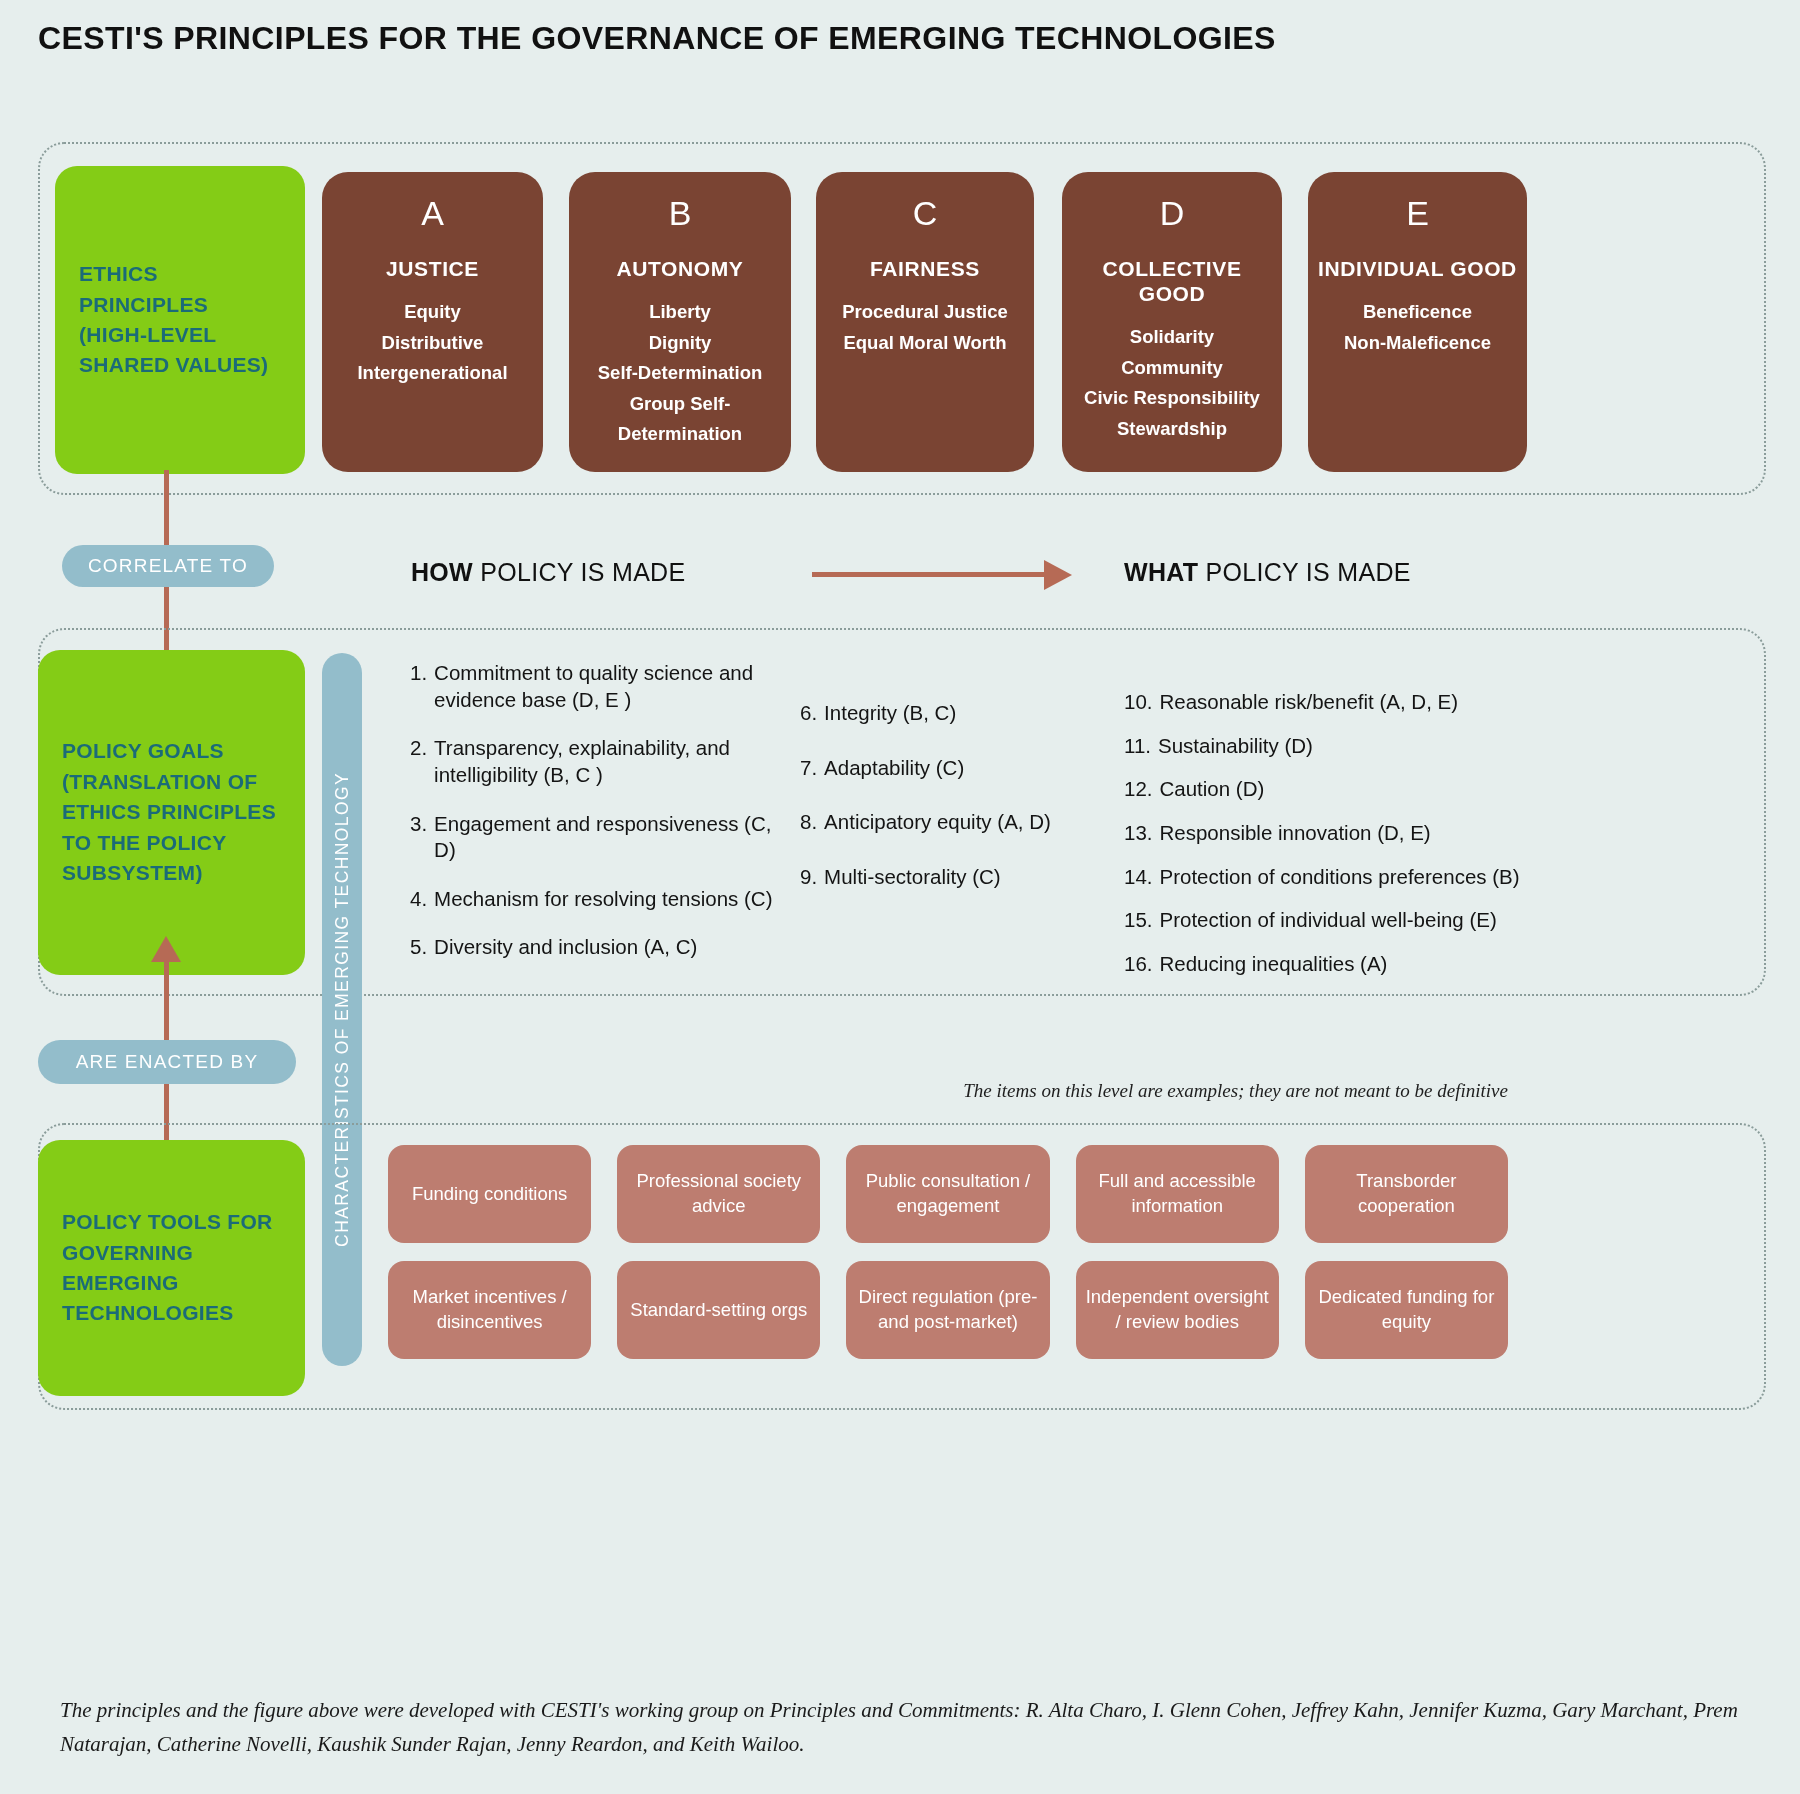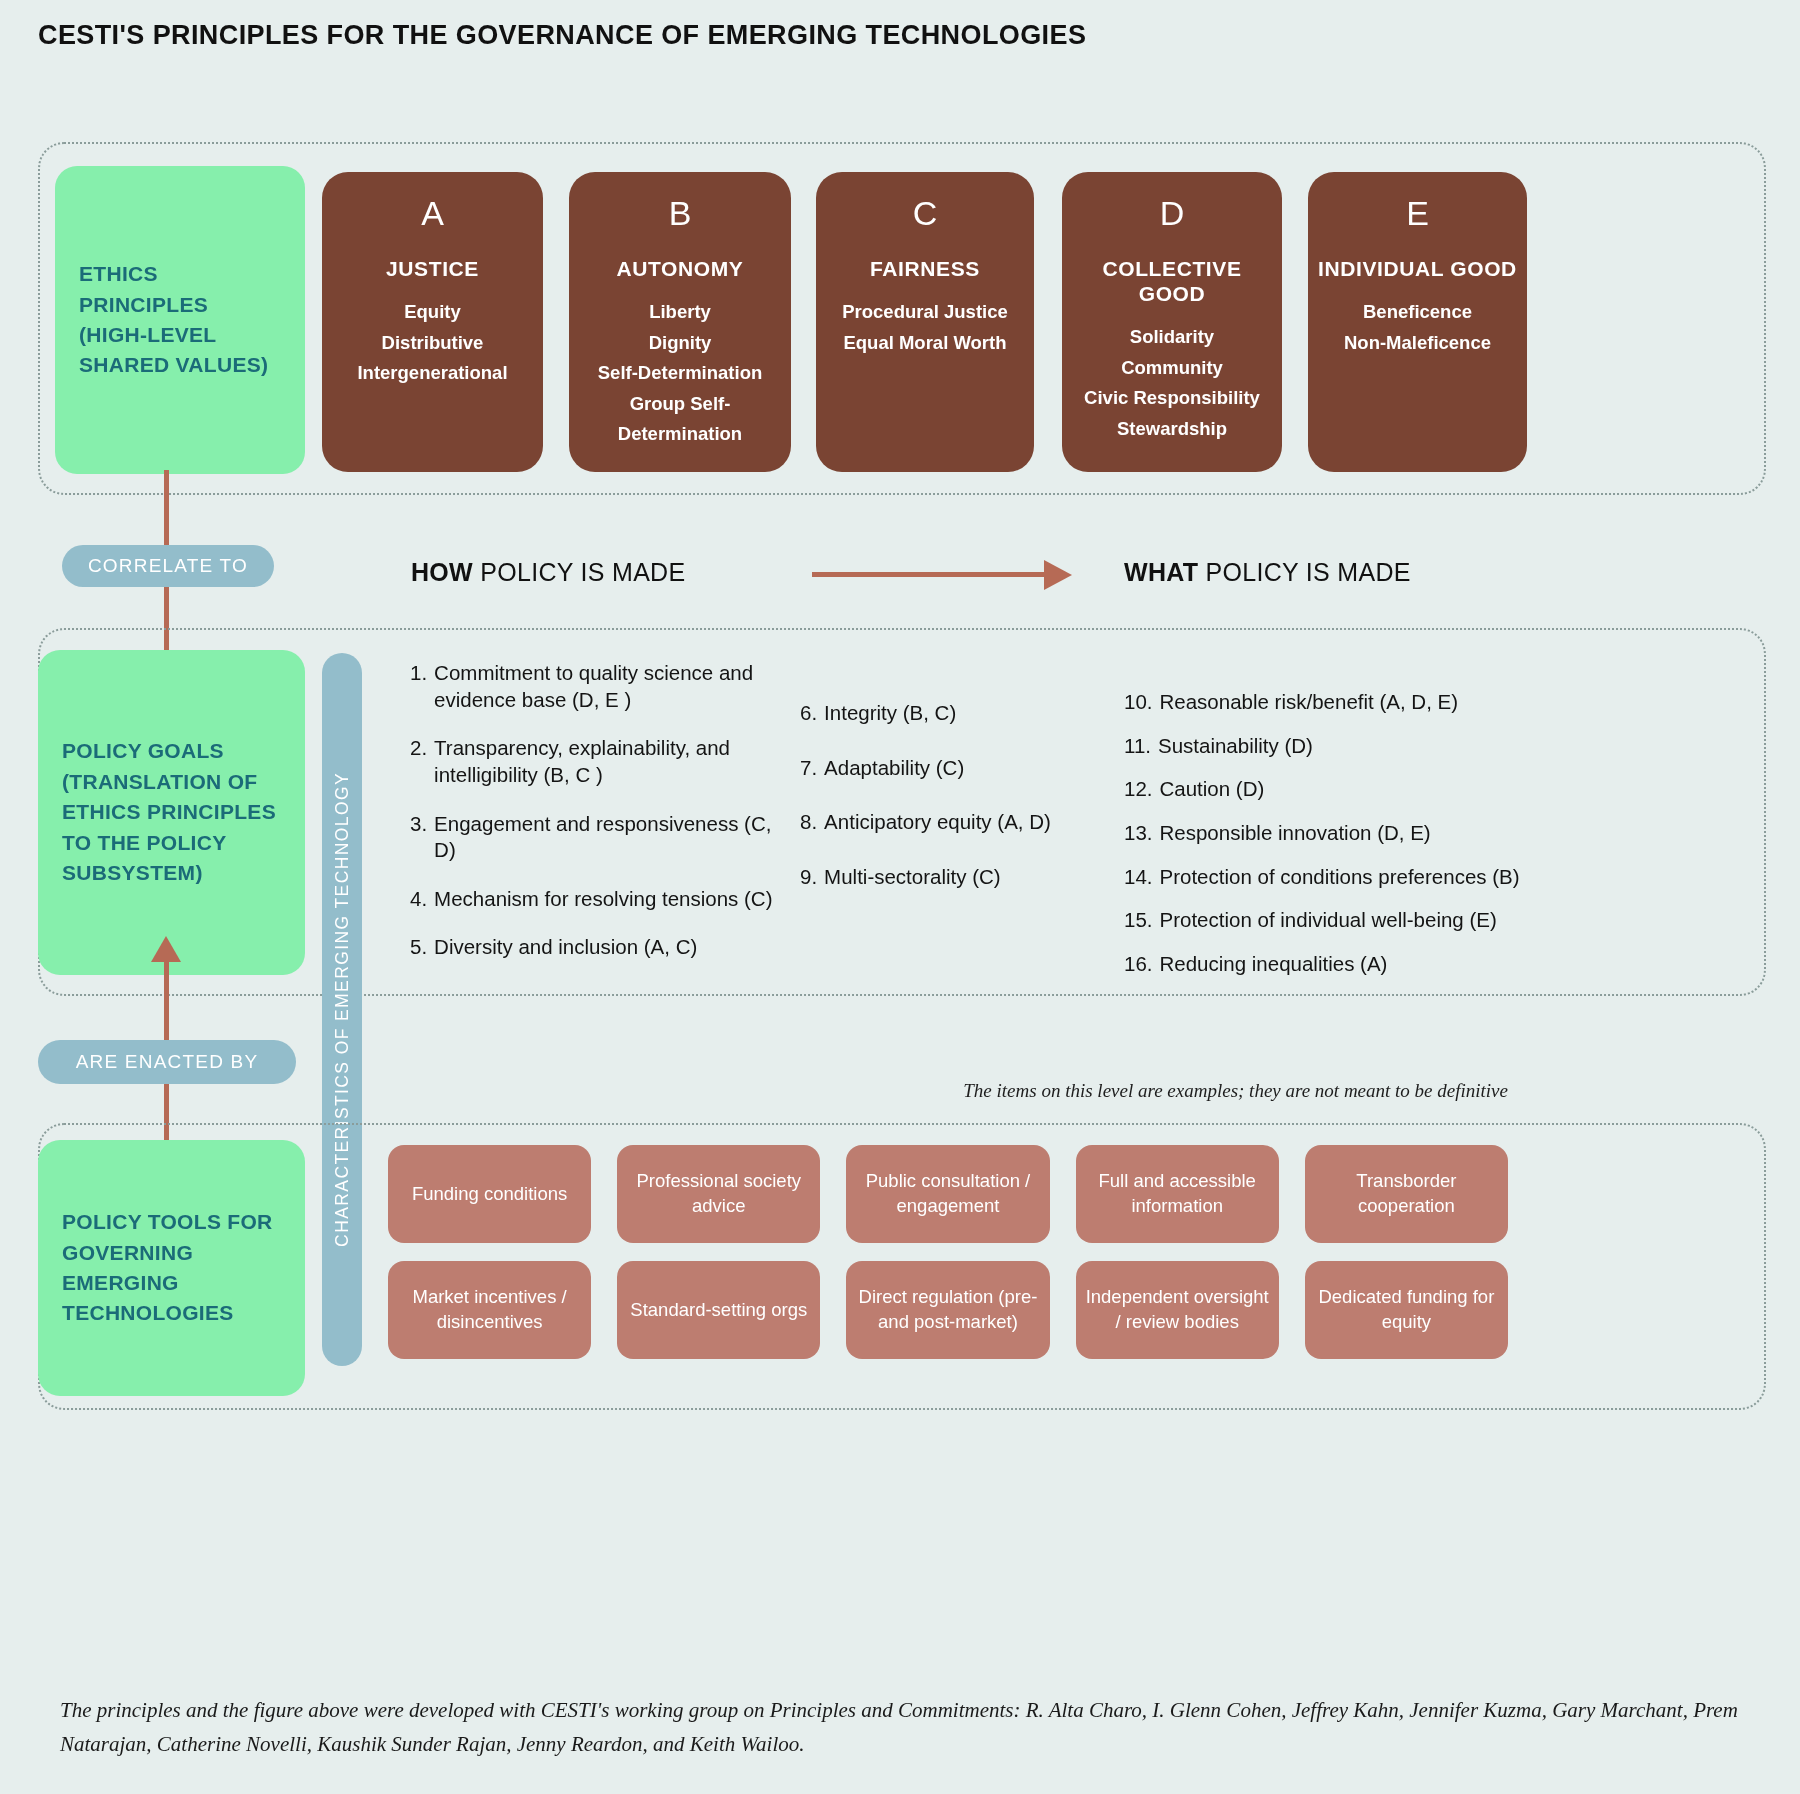--- a/index.html
+++ b/index.html
@@ -9,39 +9,39 @@
     font-family: "Liberation Sans", sans-serif;
     color: #1a1a1a;
     position: relative;
     overflow: hidden;
   }
   .page { position: relative; width: 1800px; height: 1794px; padding: 0; }
 
   
   .title {
     position: absolute; left: 38px; top: 20px;
-    font-size: 27px; font-weight: bold; letter-spacing: .4px;
+    font-size: 32px; font-weight: bold; letter-spacing: .4px;
     color: #111;
   }
 
   
   .band {
     position: absolute;
     border: 2px dotted #8a9c9a;
     border-radius: 26px;
     background: transparent;
   }
   #band-principles { left: 38px; top: 142px; width: 1728px; height: 353px; }
   #band-goals      { left: 38px; top: 628px; width: 1728px; height: 368px; }
   #band-tools      { left: 38px; top: 1123px; width: 1728px; height: 287px; }
 
   
   .leftcard {
     position: absolute;
-    background: #86efac;
+    background: #84cc16;
     border-radius: 22px;
     padding: 0 24px;
     display: flex; align-items: center;
   }
   .leftcard .lbl {
     color: #1b6b78; font-weight: bold; font-size: 22px; line-height: 1.45;
     letter-spacing: .3px; text-transform: uppercase;
   }
   #left-principles { left: 55px; top: 166px; width: 250px; height: 308px; }
   #left-goals      { left: 38px; top: 650px; width: 267px; height: 325px; }

